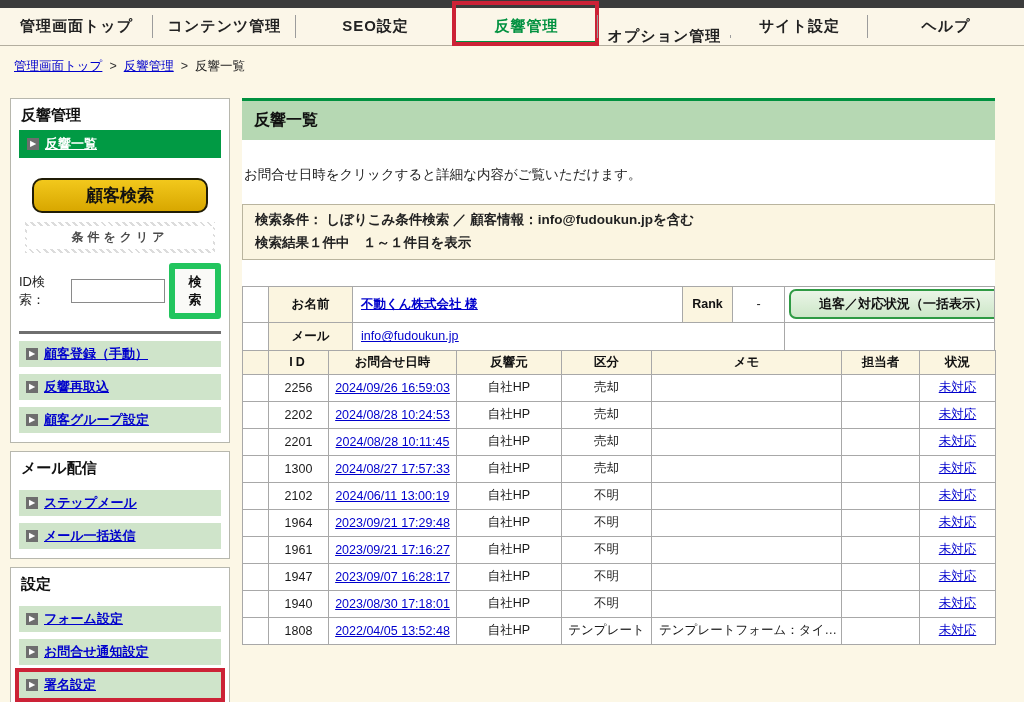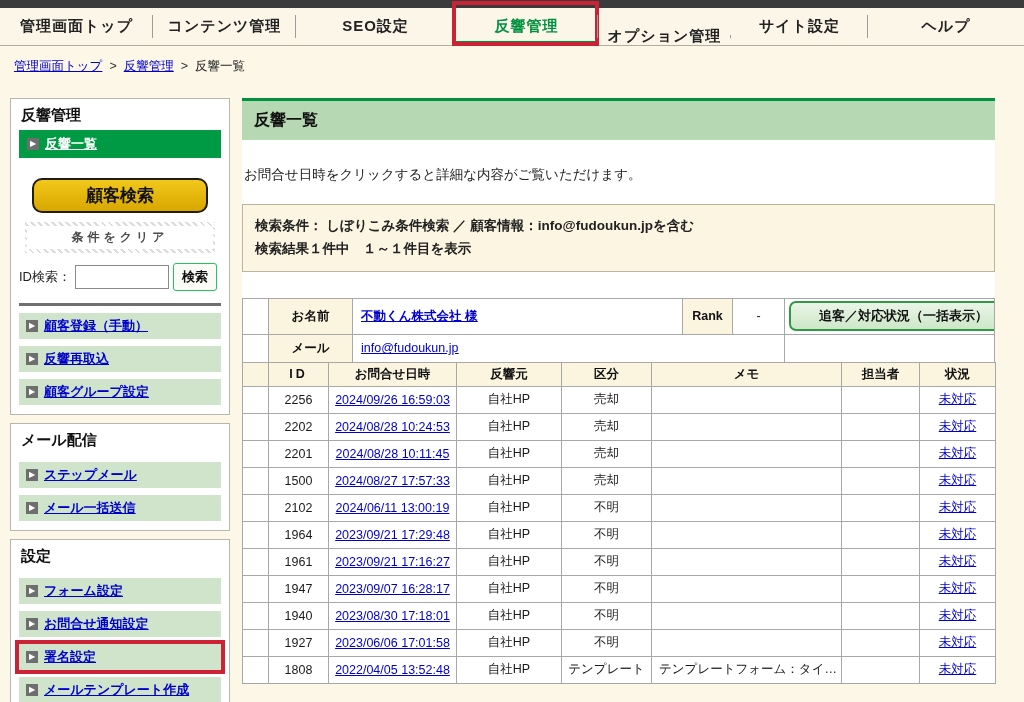--- a/index.html
+++ b/index.html
@@ -38,32 +38,32 @@
              display:flex;align-items:center;justify-content:center;}
   .gold-btn{display:block;margin:20px auto 9px;width:176px;height:35px;
             background:linear-gradient(#f2c81c,#d8a700);border:2px solid #201c06;border-radius:10px;
             font-size:17px;font-weight:bold;font-family:inherit;cursor:pointer;color:#111;}
   .clear-btn{margin:0 14px 10px;background:repeating-linear-gradient(45deg,#dcdcdc 0 2px,#fff 2px 5px);
              padding:4px 2px;cursor:pointer;}
   .clear-btn .inner{background:#fff;text-align:center;font-size:12px;font-weight:bold;color:#4a4a4a;
              letter-spacing:4px;padding:3px 0;}
   .id-search{margin:2px 8px 12px;display:flex;align-items:center;gap:4px;font-size:13px;color:#222;}
   .id-search input{width:94px;height:24px;border:1px solid #8a8a8a;background:#fff;font-family:inherit;}
-  .mini-btn{padding:4px 8px;font-size:13px;font-weight:bold;background:#fafaf7;border:1px solid #22c55e;
+  .mini-btn{padding:4px 8px;font-size:13px;font-weight:bold;background:#fafaf7;border:6px solid #22c55e;
             border-radius:3px;font-family:inherit;cursor:pointer;color:#111;}
   .sdivider{border-top:3px solid #6f6f6f;margin:0 8px;}
   .slink{margin:7px 8px;background:var(--lightgreen);padding:4px 7px;display:flex;align-items:center;gap:6px;cursor:pointer;}
   .slink a{color:var(--blue);font-weight:bold;font-size:13px;text-decoration:underline;white-space:nowrap;}
   .slink.highlight{outline:4px solid var(--red);}
   
   .main{flex:1;min-width:0;background:#fff;}
   .title-bar{border-top:3px solid var(--green);background:var(--titlegreen);padding:9px 12px;
              font-size:16px;font-weight:bold;color:#111;}
   .instruction{margin:26px 2px 20px;font-size:13.5px;color:#222;}
-  .summary{background:var(--panelcream);border:1px solid #b9b49e;padding:10px 12px;
+  .summary{background:var(--panelcream);border:1px solid #b9b49e;padding:4px 12px;
            font-size:13.5px;font-weight:bold;line-height:1.7;color:#222;}
   .tables{margin-top:26px;}
   table{border-collapse:collapse;width:100%;table-layout:fixed;}
   td,th{border:1px solid var(--border);font-size:12.5px;padding:0 4px;overflow:hidden;white-space:nowrap;}
   th{background:var(--headercream);font-weight:bold;color:#111;}
   .t-top tr:nth-child(1) td,.t-top tr:nth-child(1) th{height:36px;}
   .t-top tr:nth-child(2) td,.t-top tr:nth-child(2) th{height:28px;}
   .t-main{margin-top:-1px;}
   .t-main th{height:24px;text-align:center;}
   .t-main td{height:27px;text-align:center;}
@@ -283,21 +283,21 @@
           <td><a href="#">2024/08/28 10:11:45</a></td>
           <td>自社HP</td>
           <td>売却</td>
           <td class="memo"></td>
           <td></td>
           <td><a href="#">未対応</a></td>
         </tr>
 
         <tr>
           <td></td>
-          <td>1500</td>
+          <td>1300</td>
           <td><a href="#">2024/08/27 17:57:33</a></td>
           <td>自社HP</td>
           <td>売却</td>
           <td class="memo"></td>
           <td></td>
           <td><a href="#">未対応</a></td>
         </tr>
 
         <tr>
           <td></td>
@@ -347,30 +347,20 @@
           <td></td>
           <td>1940</td>
           <td><a href="#">2023/08/30 17:18:01</a></td>
           <td>自社HP</td>
           <td>不明</td>
           <td class="memo"></td>
           <td></td>
           <td><a href="#">未対応</a></td>
         </tr>
 
-        <tr>
-          <td></td>
-          <td>1927</td>
-          <td><a href="#">2023/06/06 17:01:58</a></td>
-          <td>自社HP</td>
-          <td>不明</td>
-          <td class="memo"></td>
-          <td></td>
-          <td><a href="#">未対応</a></td>
-        </tr>
 
         <tr>
           <td></td>
           <td>1808</td>
           <td><a href="#">2022/04/05 13:52:48</a></td>
           <td>自社HP</td>
           <td>テンプレート</td>
           <td class="memo">テンプレートフォーム：タイ…</td>
           <td></td>
           <td><a href="#">未対応</a></td>

